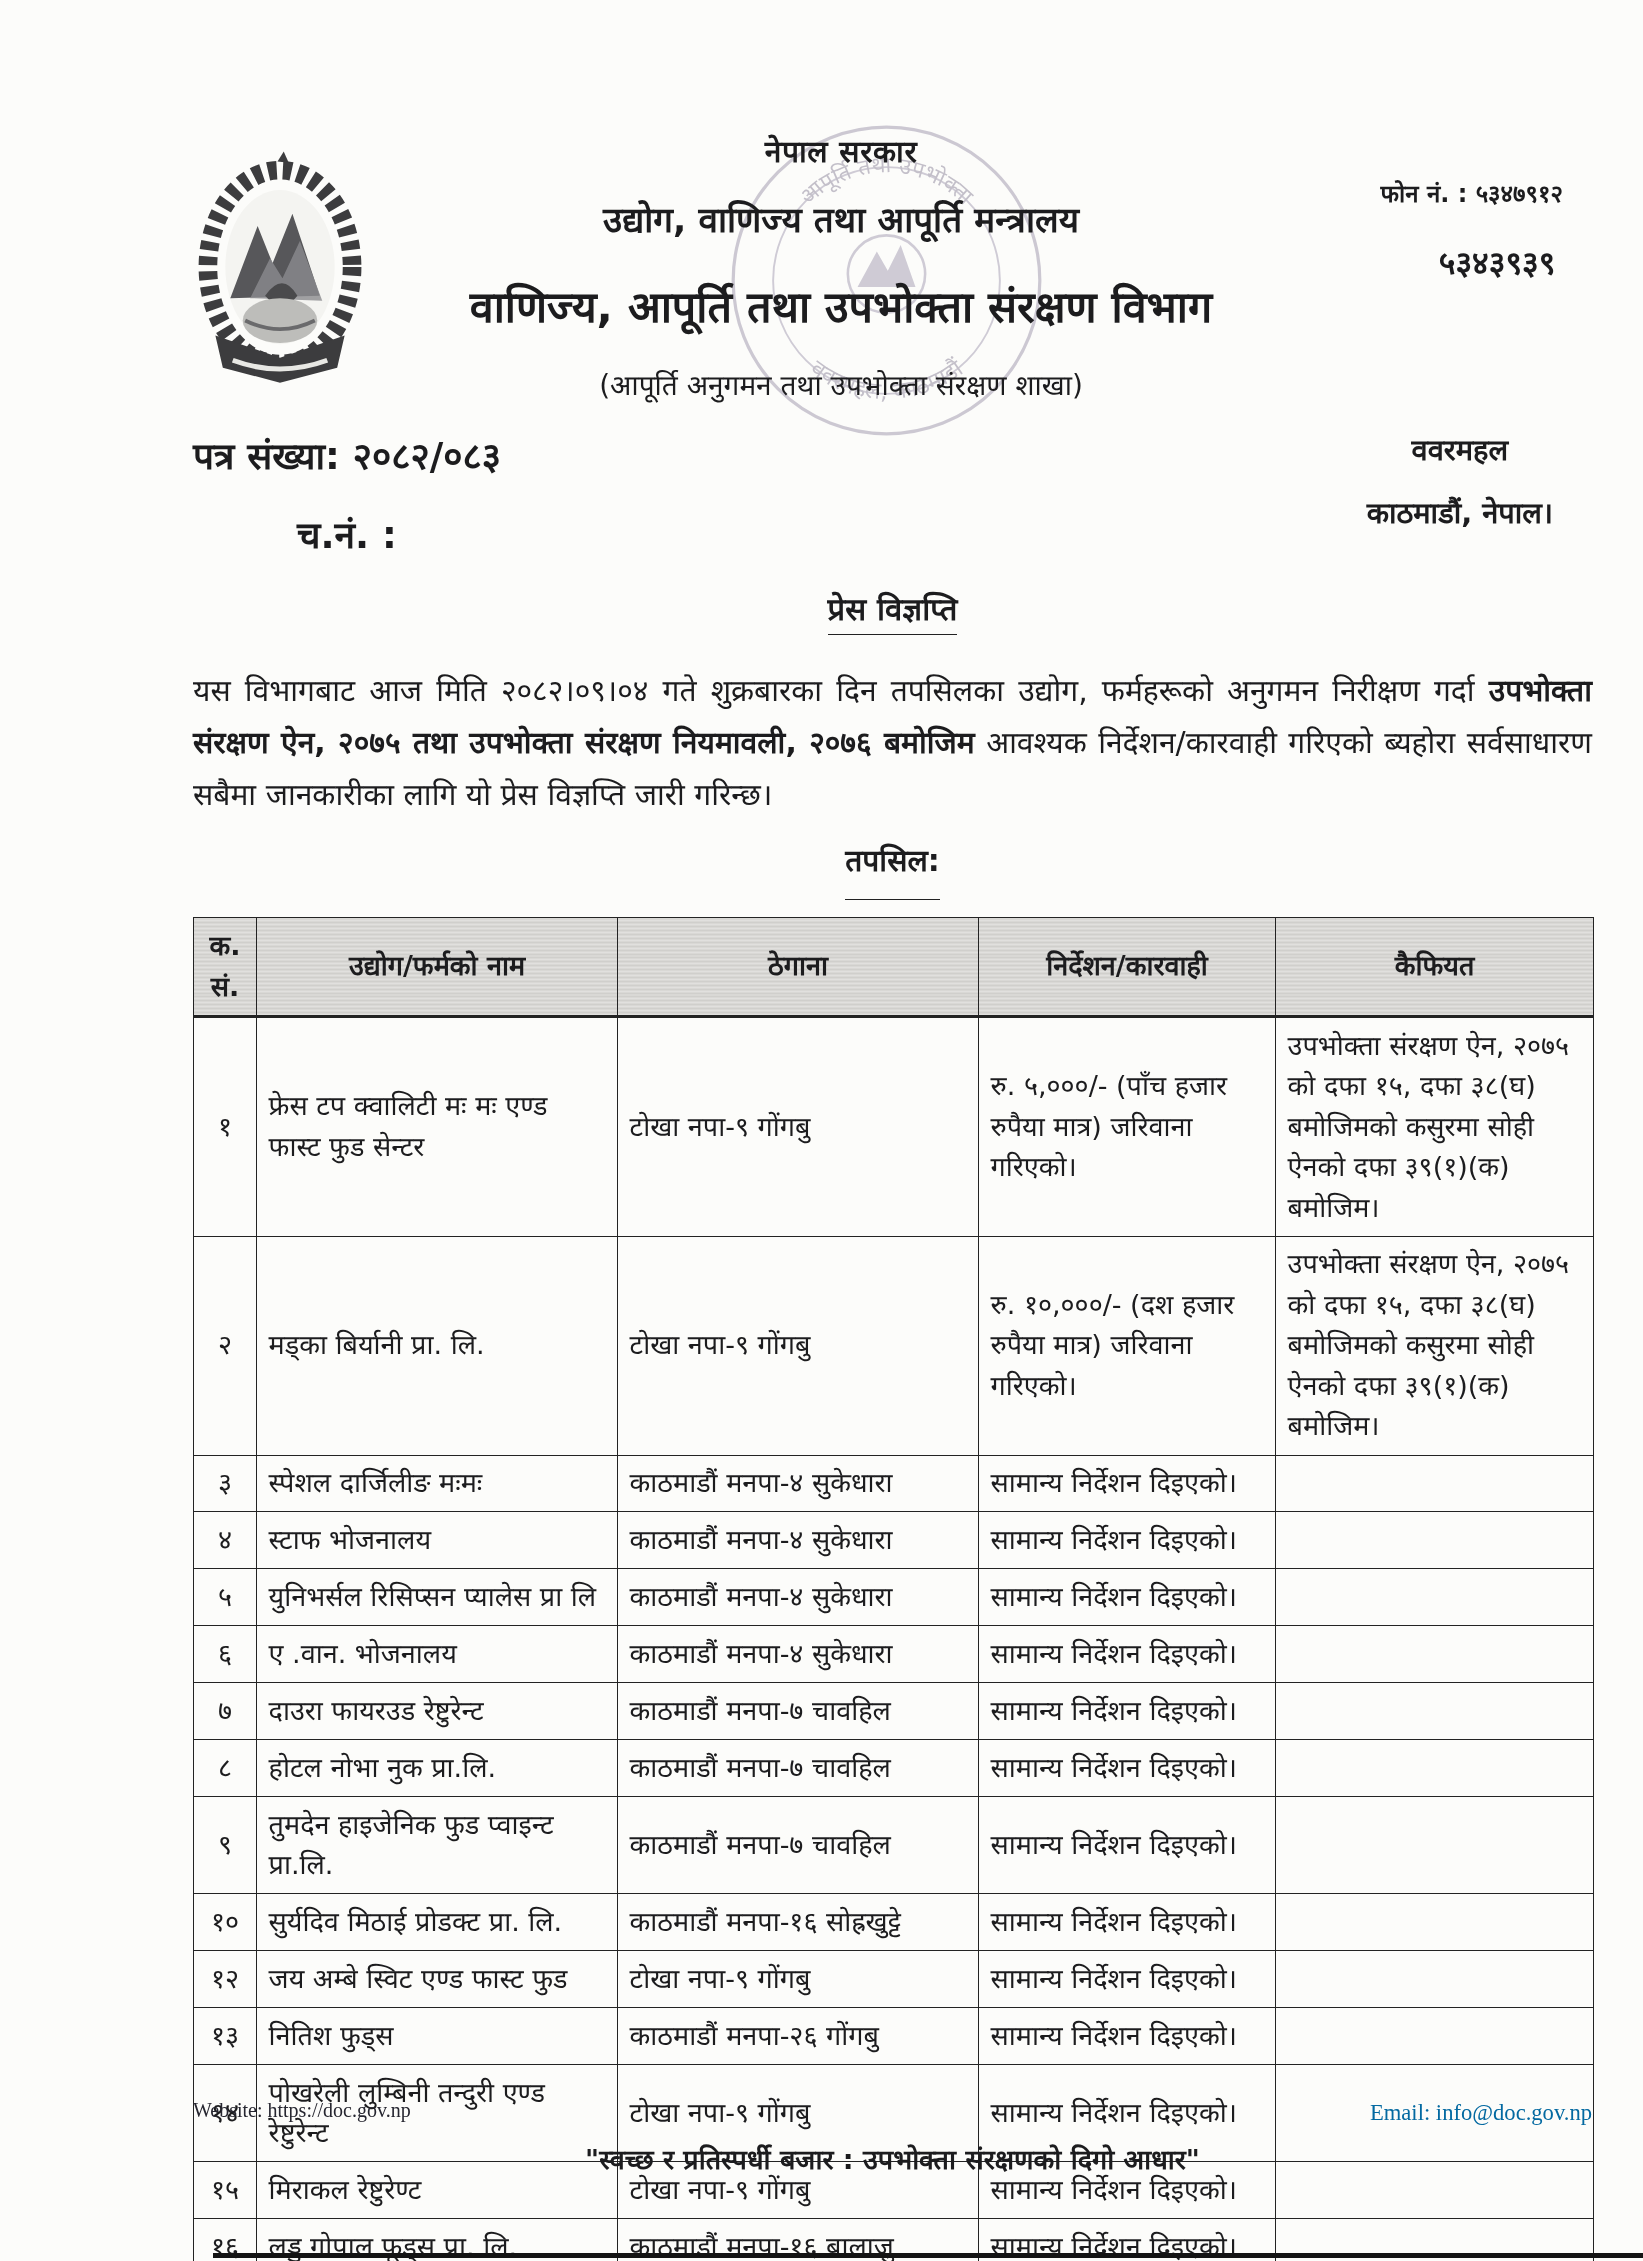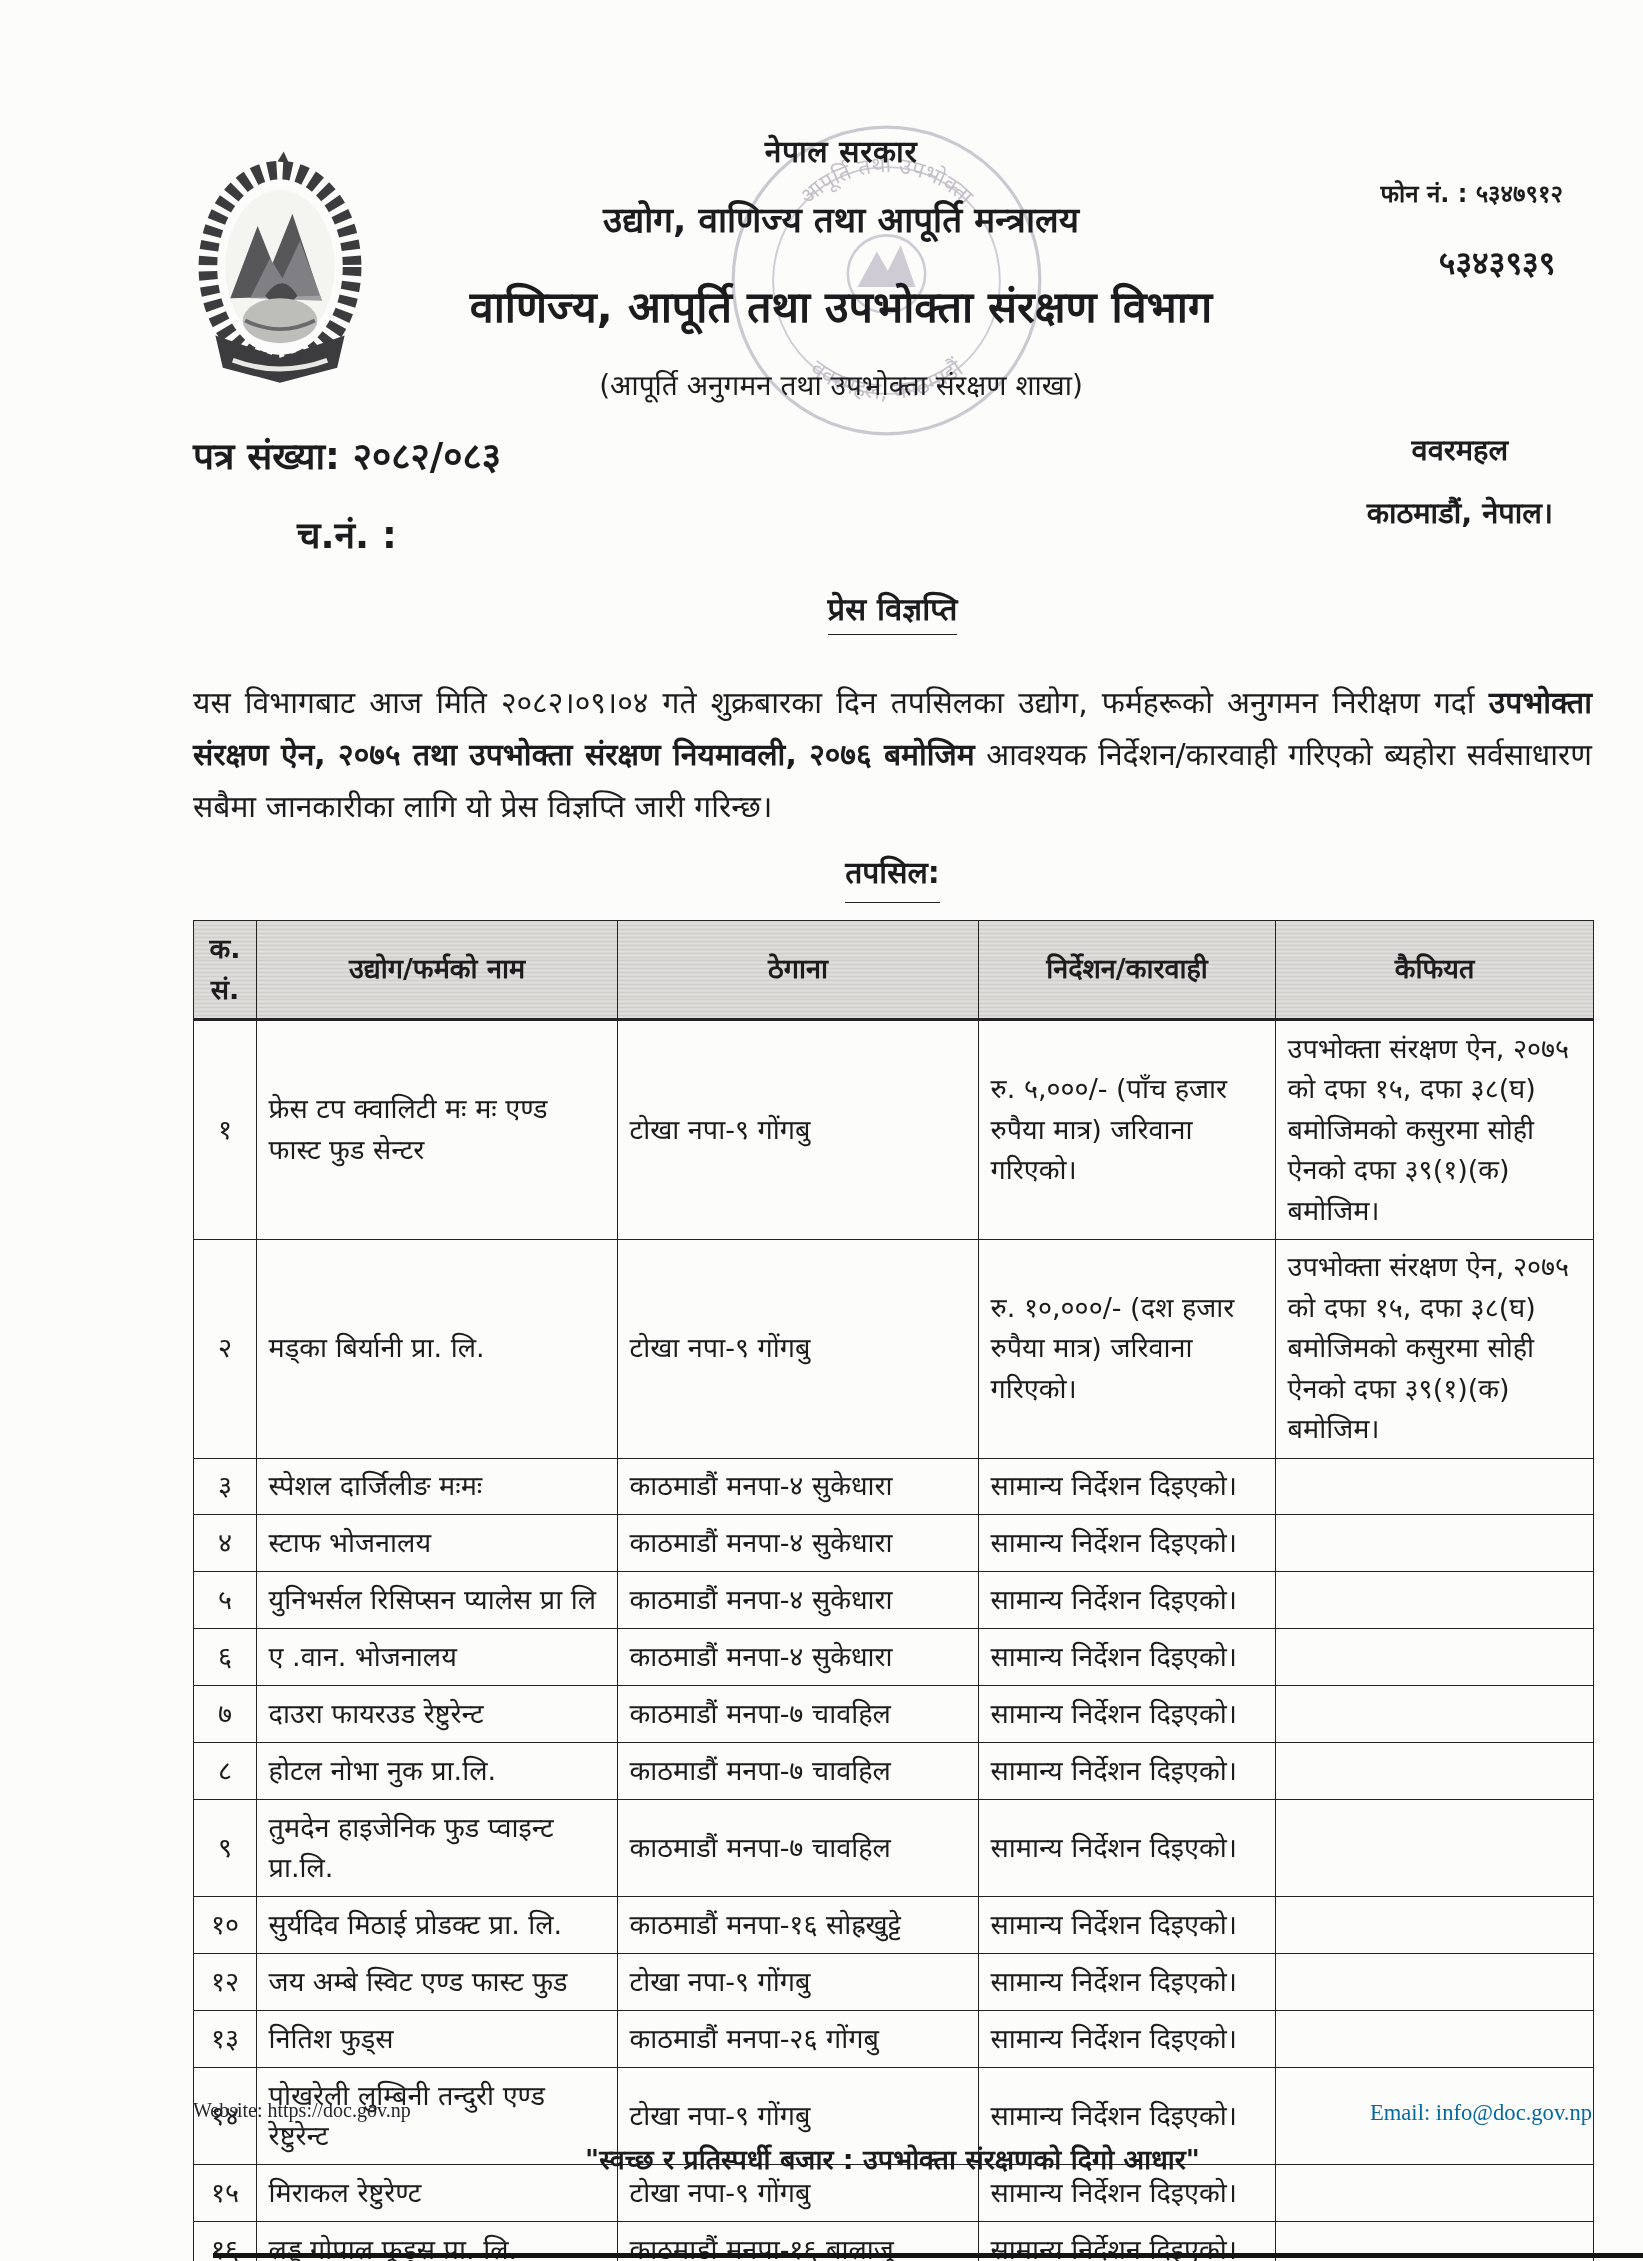--- a/index.html
+++ b/index.html
@@ -32,24 +32,24 @@
   
   .meta{display:flex;justify-content:space-between;margin-top:6.4px;}
   .meta-left .m-line{font-size:37px;font-weight:600;text-align:center;}
   .meta-left .m-line+.m-line{margin-top:28px;}
   .meta-right{text-align:center;padding-right:39px;}
   .meta-right .m-line{font-size:29px;font-weight:600;}
   .meta-right .m-line+.m-line{margin-top:24.5px;}
   
   .press-title{text-align:center;margin-top:28px;}
   .press-title span{display:inline-block;font-size:31px;font-weight:700;border-bottom:1.9px solid #222;padding-bottom:5.2px;}
-  .body-par{margin-top:42px;font-size:30px;line-height:1.74;text-align:justify;width:1399px;}
+  .body-par{margin-top:30px;font-size:30px;line-height:1.74;text-align:justify;width:1399px;}
   .body-par b{font-weight:700;}
   .schedule{ text-align:center;margin-top:18px;}
-  .schedule span{display:inline-block;font-size:30px;font-weight:700;border-bottom:1.9px solid #222;padding-bottom:10px;}
+  .schedule span{display:inline-block;font-size:30px;font-weight:700;border-bottom:1.9px solid #222;padding-bottom:19px;}
   
   table.insp{border-collapse:collapse;width:1399px;margin-top:17px;table-layout:fixed;}
   table.insp th, table.insp td{
     border:1.9px solid #232323;
     font-size:27px;line-height:1.5;
     padding:7.7px 11.6px;vertical-align:middle;
     word-wrap:break-word;
   }
   table.insp th{
     background:#d7d6d3;

